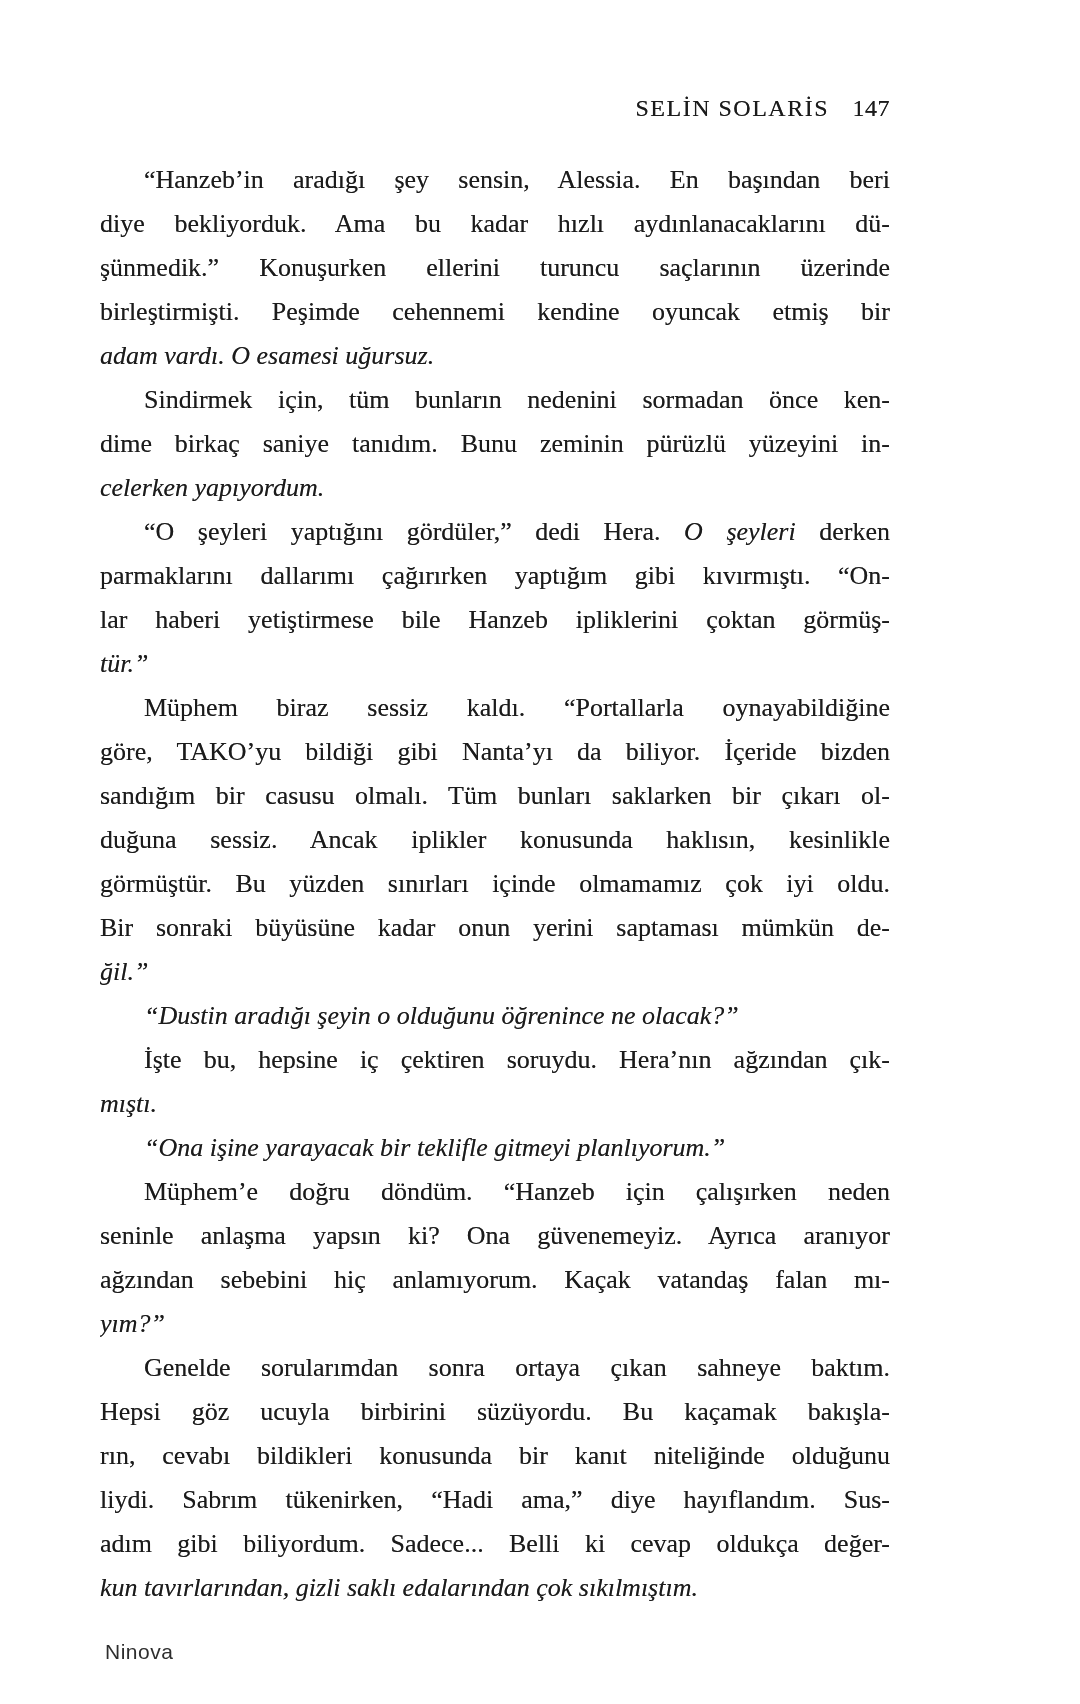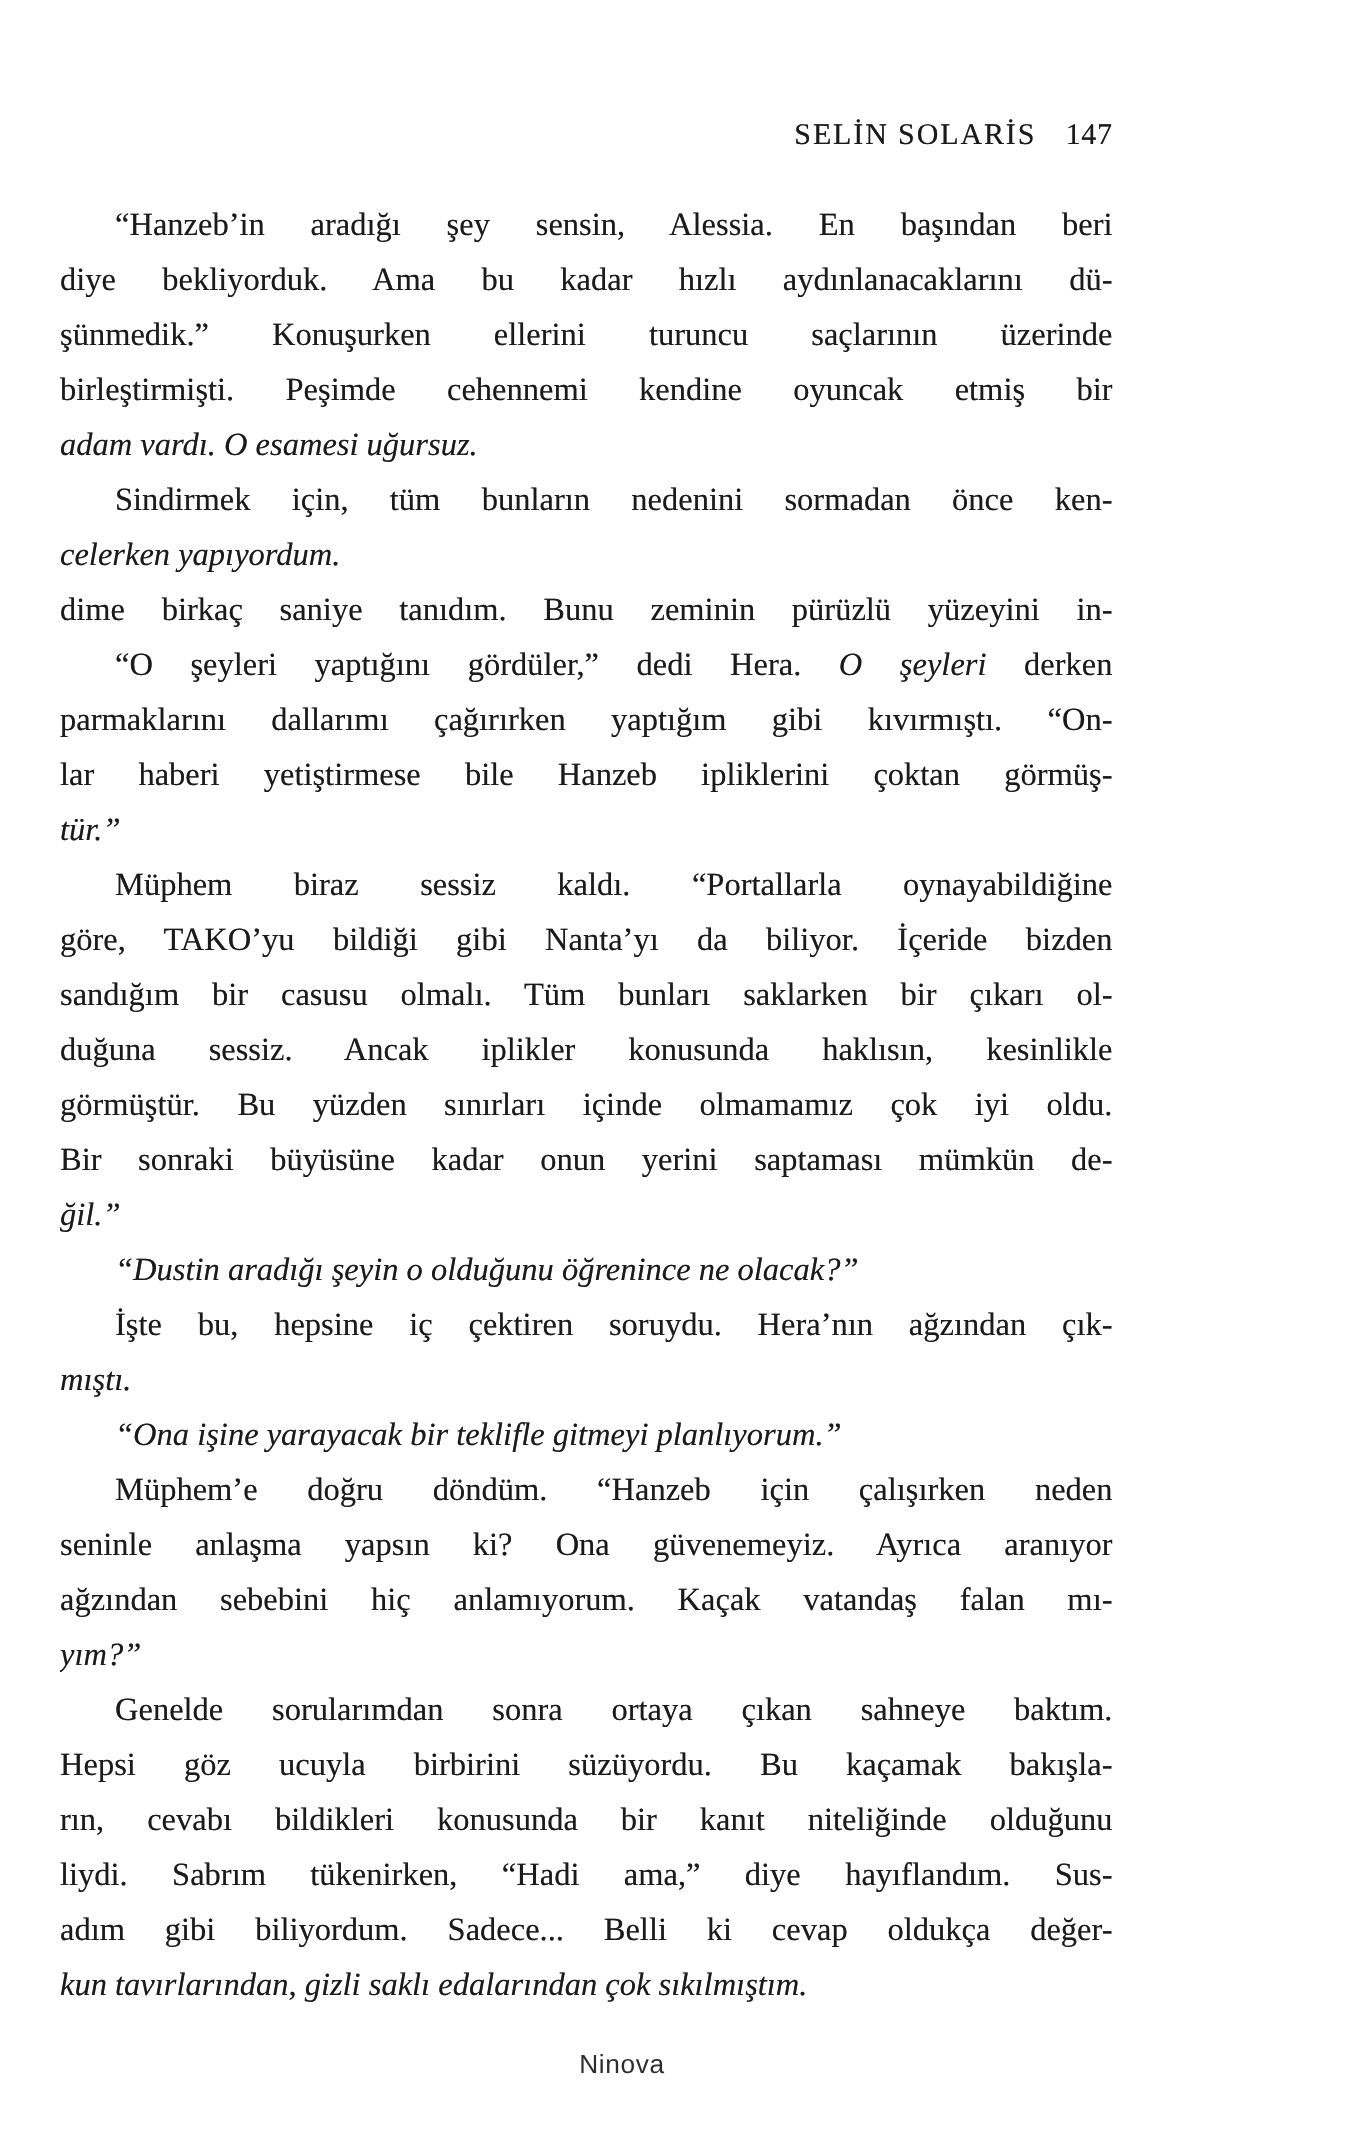--- a/index.html
+++ b/index.html
@@ -4,21 +4,21 @@
 <style>
   html, body { margin: 0; padding: 0; background: #ffffff; }
   .page {
     position: relative;
     width: 1080px;
     height: 1704px;
     box-sizing: border-box;
     background: var(--paper, #ffffff);
     color: var(--ink, #1b1b1b);
     font-family: "Liberation Serif", "DejaVu Serif", serif;
-    padding: 95px 190px 0 48px;
+    padding: 95px 190px 0 100px;
     overflow: hidden;
   }
   .page-header {
     text-align: right;
     font-size: 24px;
     letter-spacing: 1.5px;
     white-space: nowrap;
     text-shadow: 0 0 0.5px rgba(0,0,0,0.65);
   }
   .running-title { font-variant-caps: small-caps; }
@@ -37,21 +37,21 @@
     white-space: normal;
   }
   .line.last { text-align: left; text-align-last: left; font-style: italic; }
   .line.indent { text-indent: 44px; }
   .line em { font-style: italic; }
   .page-footer {
     position: absolute;
     left: 105px;
     top: 1640px;
     width: 785px;
-    text-align: center;
+    text-align: left;
     font-family: "Liberation Sans", "DejaVu Sans", sans-serif;
     font-size: 21px;
     letter-spacing: 0.5px;
     color: var(--footer-ink, #2e2e2e);
   }
 </style>
 </head>
 <body>
 
 <div class="page" style="--ink: #1b1b1b; --paper: #ffffff; --footer-ink: #2e2e2e;">
@@ -61,22 +61,22 @@
     <span class="page-number">147</span>
   </header>
 
   <main class="text-block">
       <div class="line indent"><span>“Hanzeb’in aradığı şey sensin, Alessia. En başından beri</span></div>
       <div class="line"><span>diye bekliyorduk. Ama bu kadar hızlı aydınlanacaklarını dü-</span></div>
       <div class="line"><span>şünmedik.” Konuşurken ellerini turuncu saçlarının üzerinde</span></div>
       <div class="line"><span>birleştirmişti. Peşimde cehennemi kendine oyuncak etmiş bir</span></div>
       <div class="line last"><span>adam vardı. O esamesi uğursuz.</span></div>
       <div class="line indent"><span>Sindirmek için, tüm bunların nedenini sormadan önce ken-</span></div>
+      <div class="line"><span>dime birkaç saniye tanıdım. Bunu zeminin pürüzlü yüzeyini in-</span></div>
       <div class="line last"><span>celerken yapıyordum.</span></div>
-      <div class="line"><span>dime birkaç saniye tanıdım. Bunu zeminin pürüzlü yüzeyini in-</span></div>
       <div class="line indent"><span>“O şeyleri yaptığını gördüler,” dedi Hera. </span><em>O şeyleri</em><span> derken</span></div>
       <div class="line"><span>parmaklarını dallarımı çağırırken yaptığım gibi kıvırmıştı. “On-</span></div>
       <div class="line"><span>lar haberi yetiştirmese bile Hanzeb ipliklerini çoktan görmüş-</span></div>
       <div class="line last"><span>tür.”</span></div>
       <div class="line indent"><span>Müphem biraz sessiz kaldı. “Portallarla oynayabildiğine</span></div>
       <div class="line"><span>göre, TAKO’yu bildiği gibi Nanta’yı da biliyor. İçeride bizden</span></div>
       <div class="line"><span>sandığım bir casusu olmalı. Tüm bunları saklarken bir çıkarı ol-</span></div>
       <div class="line"><span>duğuna sessiz. Ancak iplikler konusunda haklısın, kesinlikle</span></div>
       <div class="line"><span>görmüştür. Bu yüzden sınırları içinde olmamamız çok iyi oldu.</span></div>
       <div class="line"><span>Bir sonraki büyüsüne kadar onun yerini saptaması mümkün de-</span></div>

